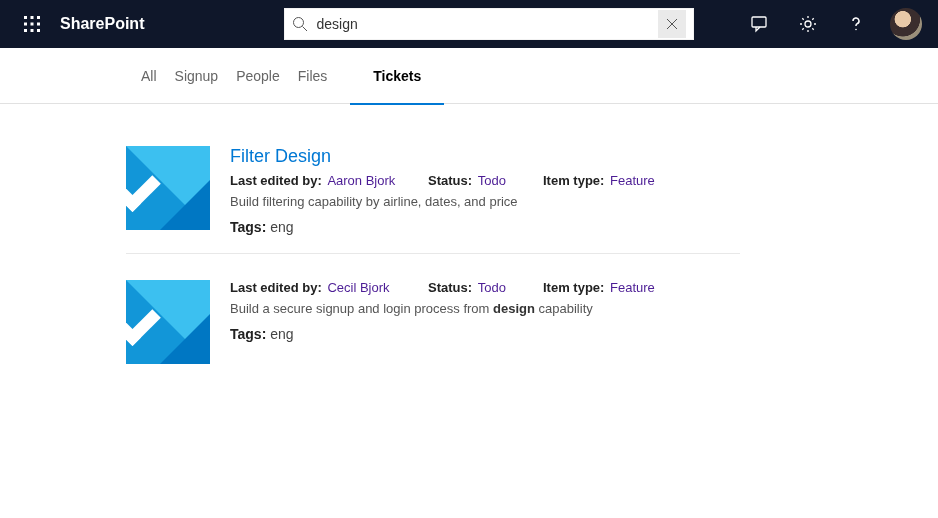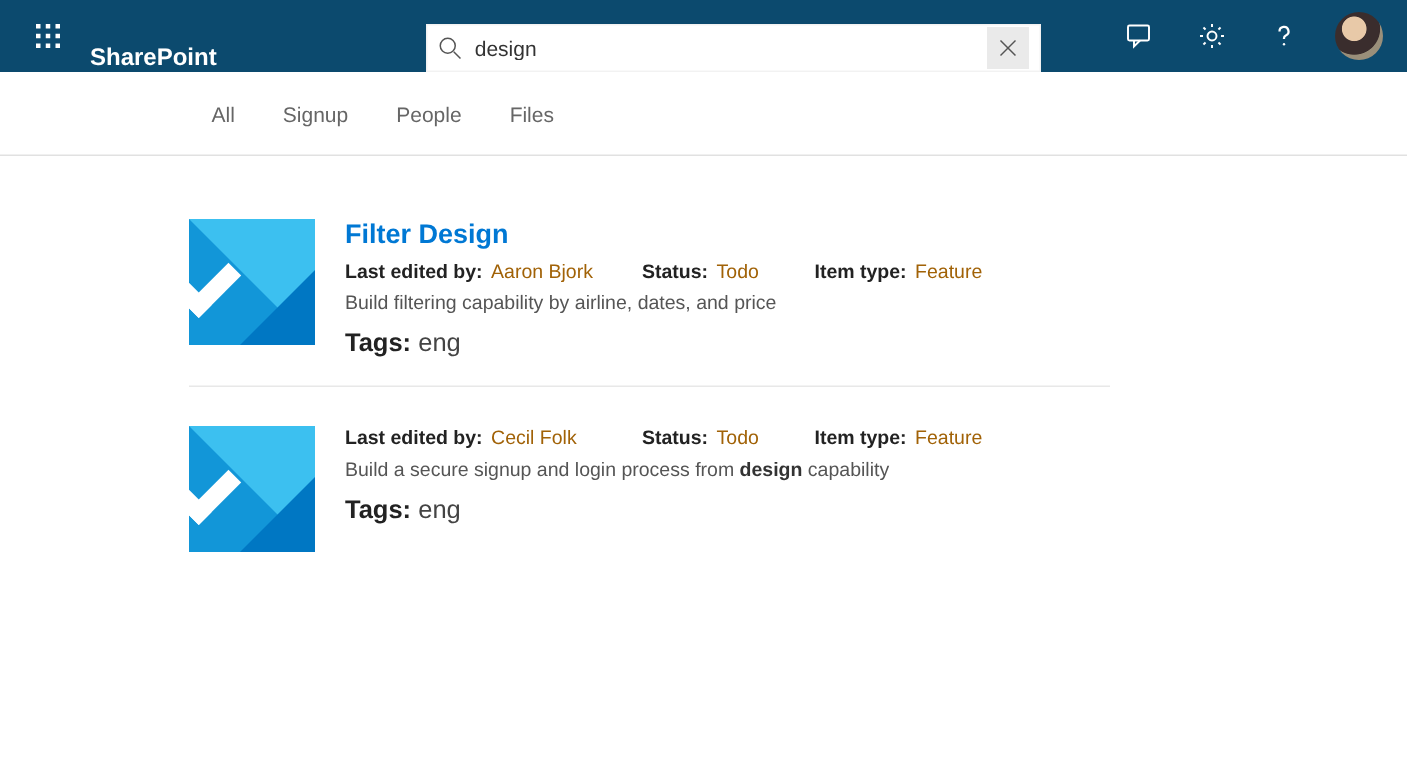--- a/index.html
+++ b/index.html
@@ -1,23 +1,23 @@
 <!DOCTYPE html>
 <html><head>
   <meta charset="utf-8">
   <style>
     * { margin: 0; padding: 0; box-sizing: border-box; }
     body { font-family: "Segoe UI", -apple-system, sans-serif; background: #fff; width: 938px; height: 518px; overflow: hidden; }
 
     
     .header {
-      background: #0c4a6e;
+      background: #0f172a;
       height: 48px;
       display: flex;
-      align-items: flex-end;
+      align-items: center;
       padding: 0 8px;
       color: #fff;
     }
     .waffle {
       width: 48px; height: 48px;
       display: flex; align-items: center; justify-content: center;
       cursor: pointer;
     }
     .waffle svg { width: 16px; height: 16px; fill: #fff; }
     .app-name {
@@ -65,21 +65,21 @@
       margin: 0 8px; cursor:pointer;
     }
 
     
     .tabs {
       height: 56px;
       border-bottom: 1px solid #e1e1e1;
       display: flex;
       align-items: center;
       padding-left: 138px;
-      gap: 26px;
+      gap: 12px;
     }
     .tab {
       font-size: 14px;
       color: #666;
       height: 56px;
       display: flex; align-items: center;
       cursor: pointer;
       position: relative;
       padding: 0 3px;
     }
@@ -123,40 +123,40 @@
       width: 22px; height: 40px;
       border-right: 12px solid #fff;
       border-bottom: 12px solid #fff;
       transform: rotate(45deg) translate(-4px,-10px);
       transform-origin: left top;
     }
     .result-body { flex: 1; }
     .title {
       color: #0078d4;
       font-size: 18px;
-      font-weight: 700;
+      font-weight: 400;
       margin-bottom: 6px;
       cursor: pointer;
     }
     .meta-row {
       display: flex;
       margin-bottom: 6px;
       font-size: 13px;
       color: #444;
     }
     .meta-field { display:inline; }
     .meta-field .label { font-weight: 700; color:#222;margin-top:33px; }
-    .meta-field .val { font-weight: 400; color:#a16207; margin-left:2px;}
+    .meta-field .val { font-weight: 400; color:#4c1d95; margin-left:2px;}
     .col-edit { width: 198px; }
     .col-status { width: 115px; }
     .desc {
       font-size: 13px; color: #555; margin-bottom: 10px;
     }
     .desc b { font-weight: 700; color: #333; }
-    .tags { font-size: 17px; color:#444; }
+    .tags { font-size: 14px; color:#444; }
     .tags .label { font-weight: 700; color:#222; }
   </style>
 </head>
 <body>
 
 <div class="header">
   <div class="waffle">
     <svg viewBox="0 0 16 16">
       <rect x="0" y="0" width="3" height="3"></rect>
         <rect x="6.5" y="0" width="3" height="3"></rect>
@@ -208,20 +208,21 @@
     </div>
     <div class="avatar"></div>
   </div>
 </div>
 
 <div class="tabs">
   <div class="tab">All</div>
   <div class="tab">Signup</div>
   <div class="tab">People</div>
   <div class="tab">Files</div>
+  <div class="tab active" style="margin-left:28px">Tickets</div>
 </div>
 
 <div class="results">
 
   <div class="result">
     <div class="thumb">
       <div class="bg1"></div>
         <div class="bg2"></div>
         <div class="bg3"></div>
       <div class="check"></div>
@@ -256,21 +257,21 @@
     <div class="thumb">
       <div class="bg1"></div>
         <div class="bg2"></div>
         <div class="bg3"></div>
       <div class="check"></div>
     </div>
     <div class="result-body">
       <div class="meta-row">
         <span class="meta-field col-edit">
           <span class="label">Last edited by:</span>
-          <span class="val">Cecil Folk</span>
+          <span class="val">Cecil Bjork</span>
         </span>
         <span class="meta-field col-status">
           <span class="label">Status:</span>
           <span class="val">Todo</span>
         </span>
         <span class="meta-field">
           <span class="label">Item type:</span>
           <span class="val">Feature</span>
         </span>
       </div>

